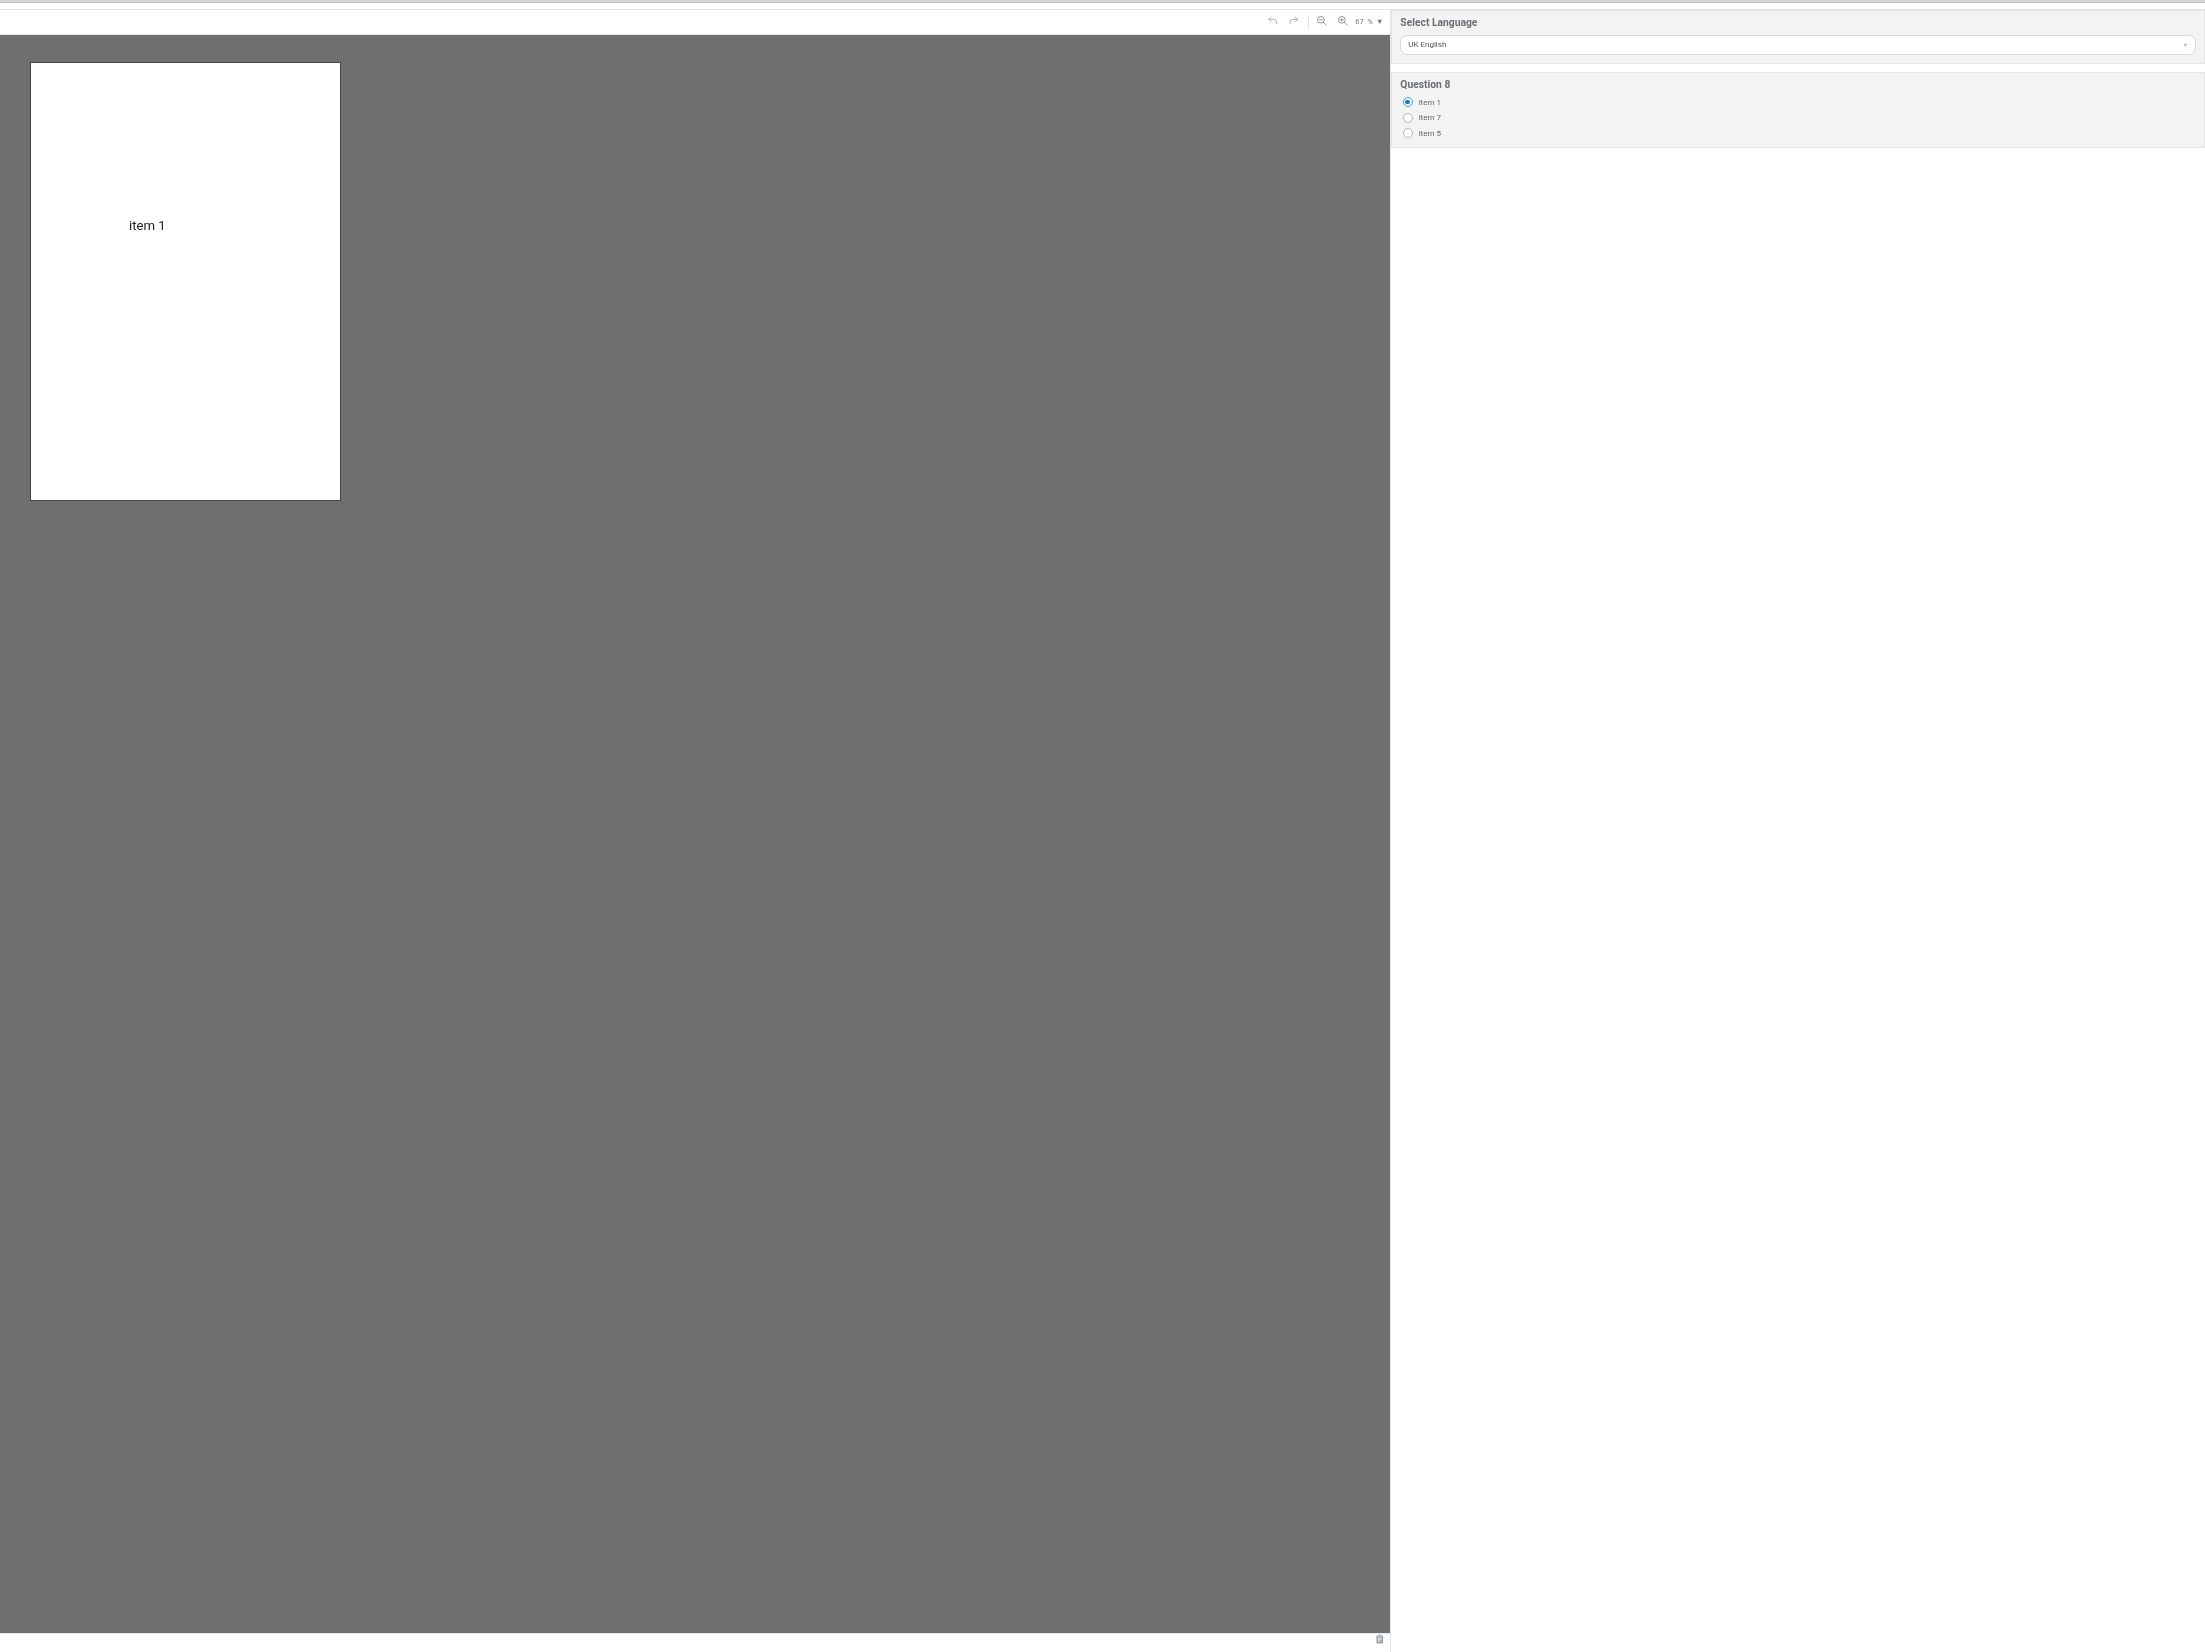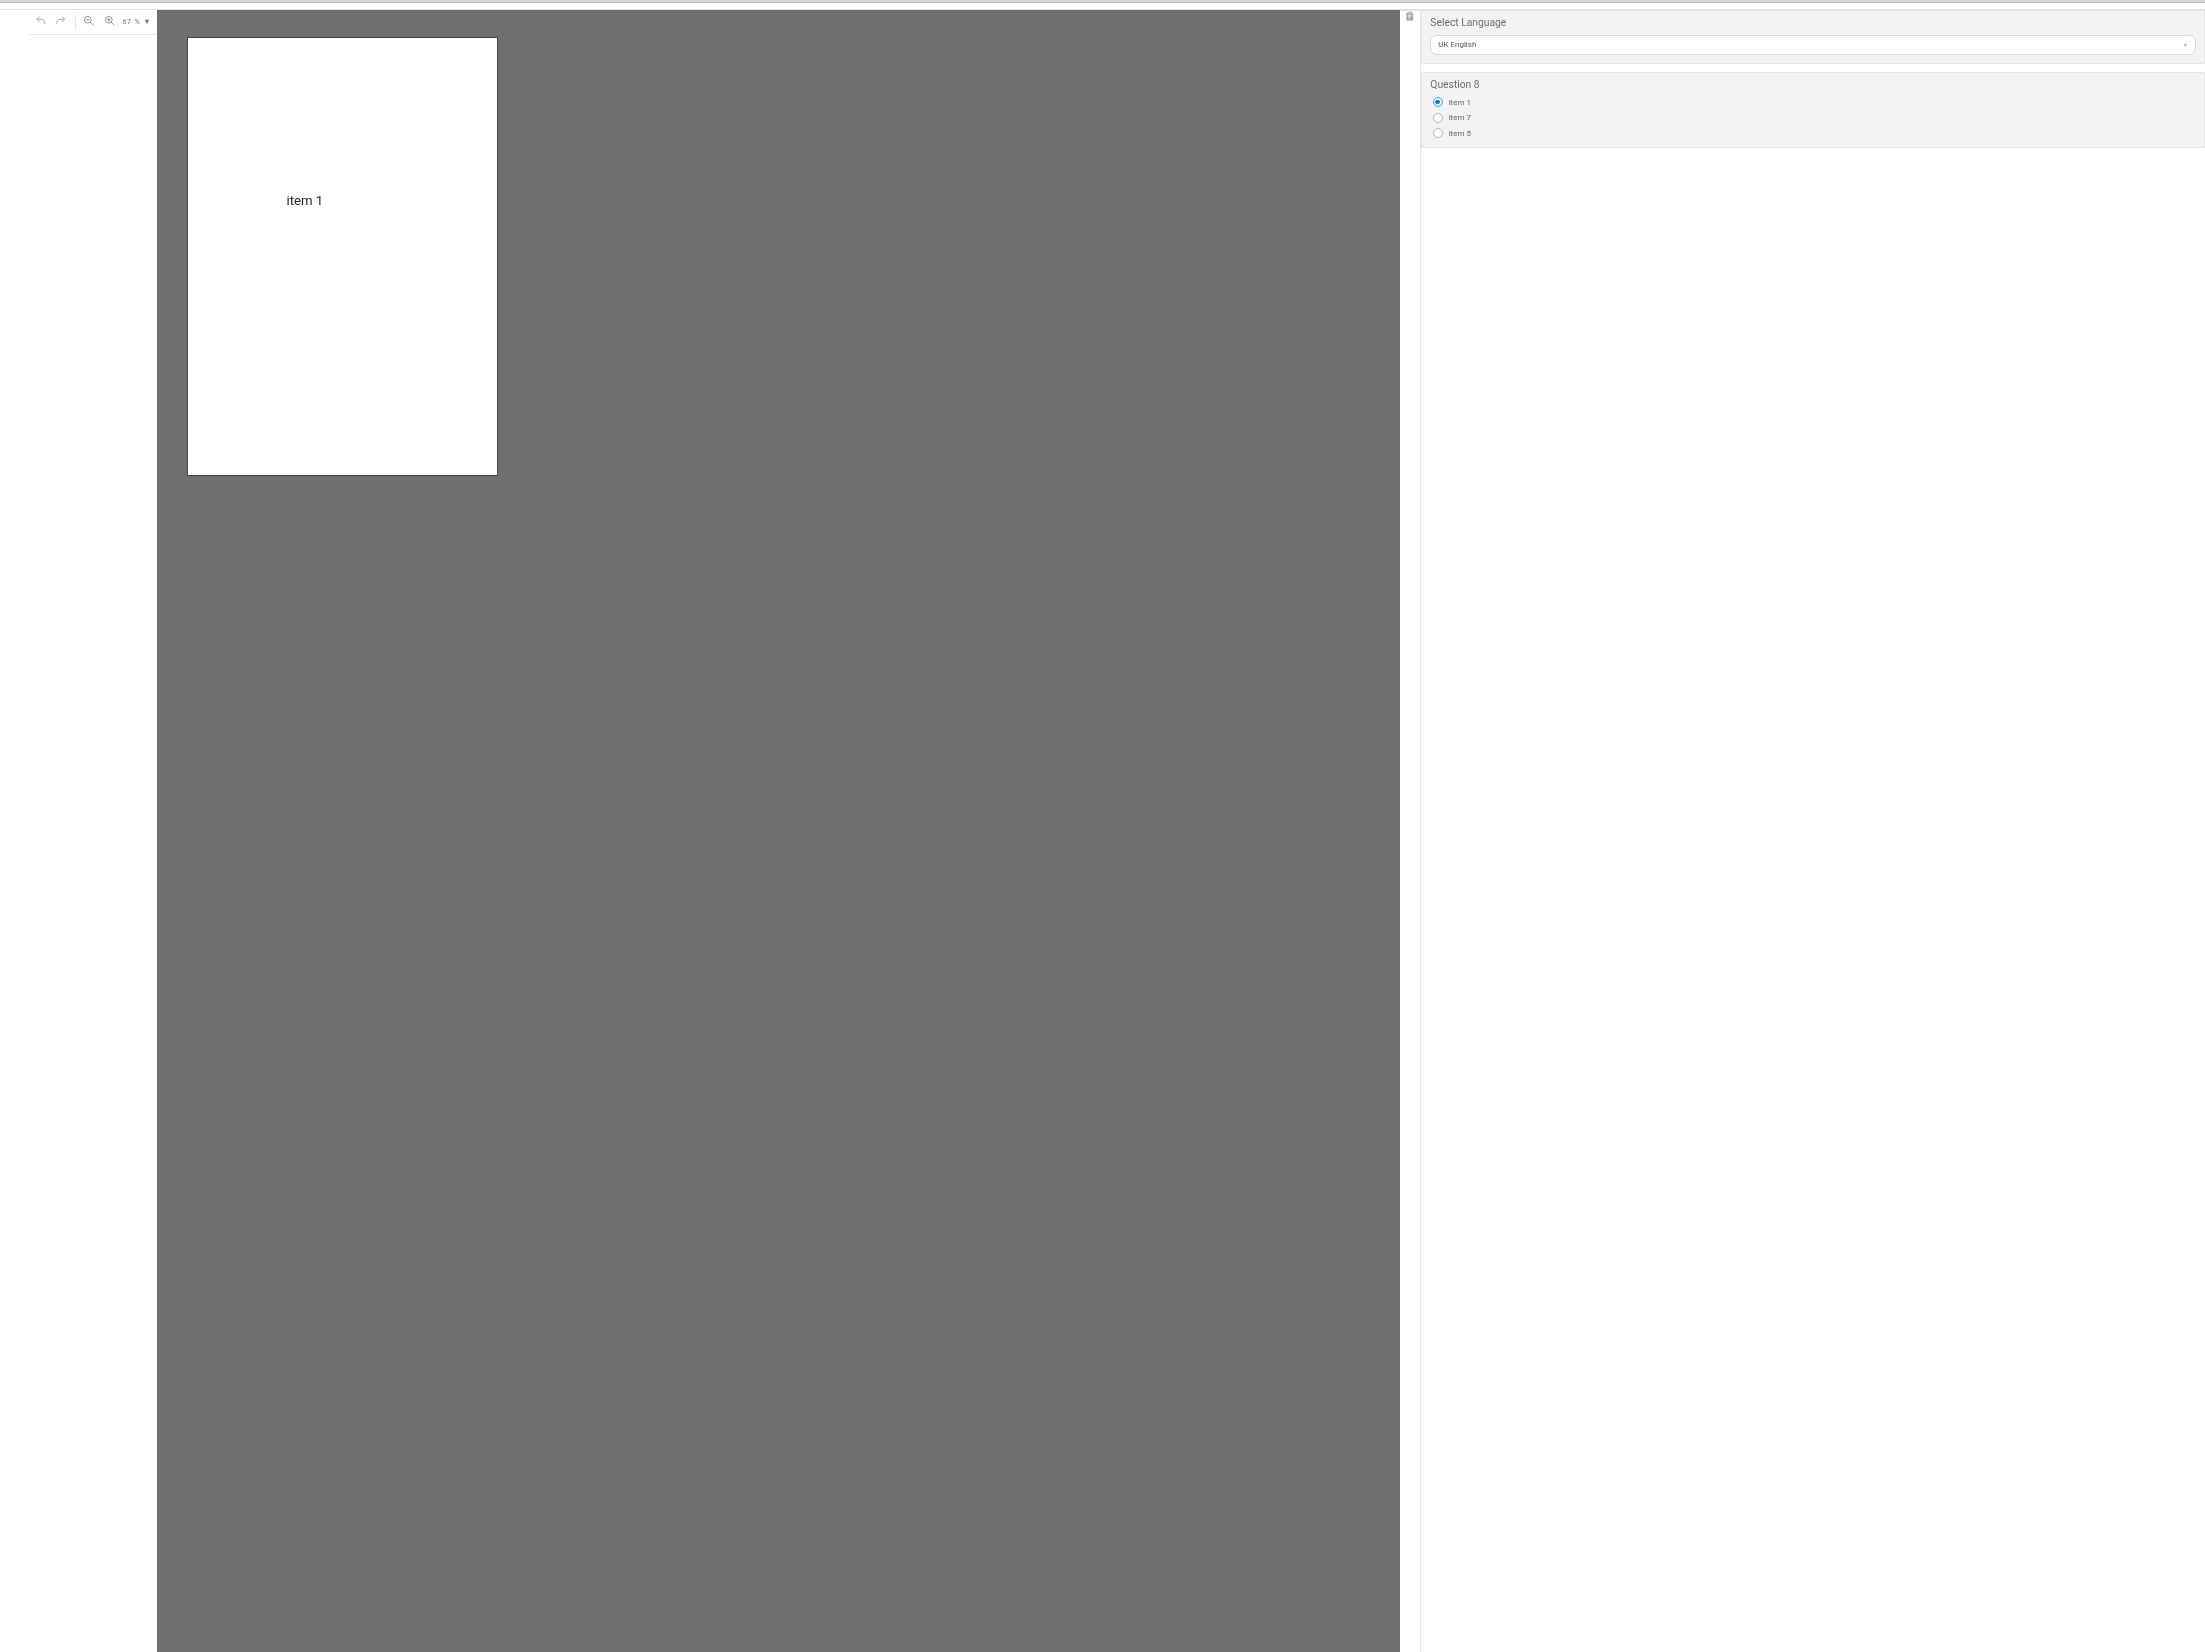--- a/index.html
+++ b/index.html
@@ -1,36 +1,36 @@
 <!DOCTYPE html>
 <html style="font-size:9.2px"><head>
   <meta charset="utf-8">
   <style>
     * { box-sizing: border-box; margin: 0; padding: 0; }
     html, body { width: 100%; height: 100%; font-family: -apple-system, BlinkMacSystemFont, "Segoe UI", Roboto, Arial, sans-serif; background: #fff; }
     .app { display: flex; flex-direction: column; width: 100%; height: 100%; }
     .top-border { height: 2.9px; background: #d7d7d7; border-bottom: 0.6px solid #c5c5c5; }
     .top-inset { height: 6.9px; background: #ffffff; border-bottom: 0.6px solid #e0e0e0; }
     .main { flex: 1; display: flex; min-height: 0; }
-    .left-col { width: 63.1%; display: flex; flex-direction: row; border-right: 0.6px solid #e5e5e5; min-width: 0; margin-left: 30px; }
+    .left-col { width: 63.1%; display: flex; flex-direction: column; border-right: 0.6px solid #e5e5e5; min-width: 0; }
     .toolbar { height: 25px; display: flex; justify-content: flex-end; align-items: center; background: #fff; border-bottom: 0.6px solid #e5e5e5; padding-right: 4.6px; gap: 0; }
     .tb-group { display: flex; align-items: center; height: 100%; }
     .tb-sep { width: 0.6px; height: 60%; background: #e5e5e5; margin: 0 3.4px; }
     .tb-btn { width: 20.7px; height: 20.7px; display: flex; align-items: center; justify-content: center; border: none; background: transparent; cursor: pointer; color: #777; }
     .tb-btn svg { stroke: #888; }
     .zoom-label { display: flex; align-items: center; gap: 3.4px; color: #777; font-size: 7.5px; padding: 0 2.3px; }
     .zoom-caret { color: #777; }
     .canvas-wrap { flex: 1; background: #6f6f6f; position: relative; overflow: hidden; display: flex; justify-content: center; }
     .page { position: absolute; top: 27.6px; left: 30px; width: 311px; height: 439px; background: #fff; border: 0.6px solid #444; display: block; padding-top: 155px; }
     .page-text { font-size: 13.2px; color: #222; text-align: left; padding-left: 98px; }
     .bottom-strip { height: 19.5px; background: #ffffff; border-top: 0.6px solid #e5e5e5; display: flex; justify-content: flex-end; align-items: flex-start; padding-right: 0; }
     .clipboard-btn { width: 20.7px; height: 16px; display: flex; align-items: center; justify-content: center; background: transparent; border: none; cursor: pointer; margin-top: -1.1px; }
     .right-col { flex: 1; background: #fff; display: flex; flex-direction: column; padding: 0; }
     .panel { background: #f3f3f3; border: 0.6px solid #e5e5e5; margin: 0 0 8px 0; padding: 5.7px 8px 8px 8px; }
-    .panel-title { color: #6a6f76; font-size: 10.3px; margin-bottom: 5.7px; font-weight: 400; }
+    .panel-title { color: #6a6f76; font-size: 10.3px; margin-bottom: 5.7px; font-weight: 700; }
     .select-wrap { position: relative; }
     .select { width: 100%; height: 19.5px; background: #fff; border: 0.6px solid #d8d8d8; border-radius: 7px; display: flex; align-items: center; justify-content: space-between; padding: 0 6.9px; color: #555; font-size: 8px; cursor: pointer; }
     .select-caret { color: #b8b8b8; font-size: 5.7px; }
     .radio-group { display: flex; flex-direction: column; gap: 5.2px; padding-left: 2.3px; padding-bottom: 1.1px; }
     .radio-item { display: flex; align-items: center; gap: 5.7px; cursor: pointer; }
     .radio { width: 10.3px; height: 10.3px; border-radius: 50%; border: 1.1px solid #b5b5b5; background: #fff; display: flex; align-items: center; justify-content: center; flex-shrink: 0; }
     .radio.selected { border-color: #3aa6d6; box-shadow: 0 0 0 0.6px rgba(58,166,214,0.15) inset; }
     .radio.selected::after { content: ""; width: 4.6px; height: 4.6px; border-radius: 50%; background: #1b77aa; }
     .radio-label { color: #666; font-size: 8px; }
   </style>

